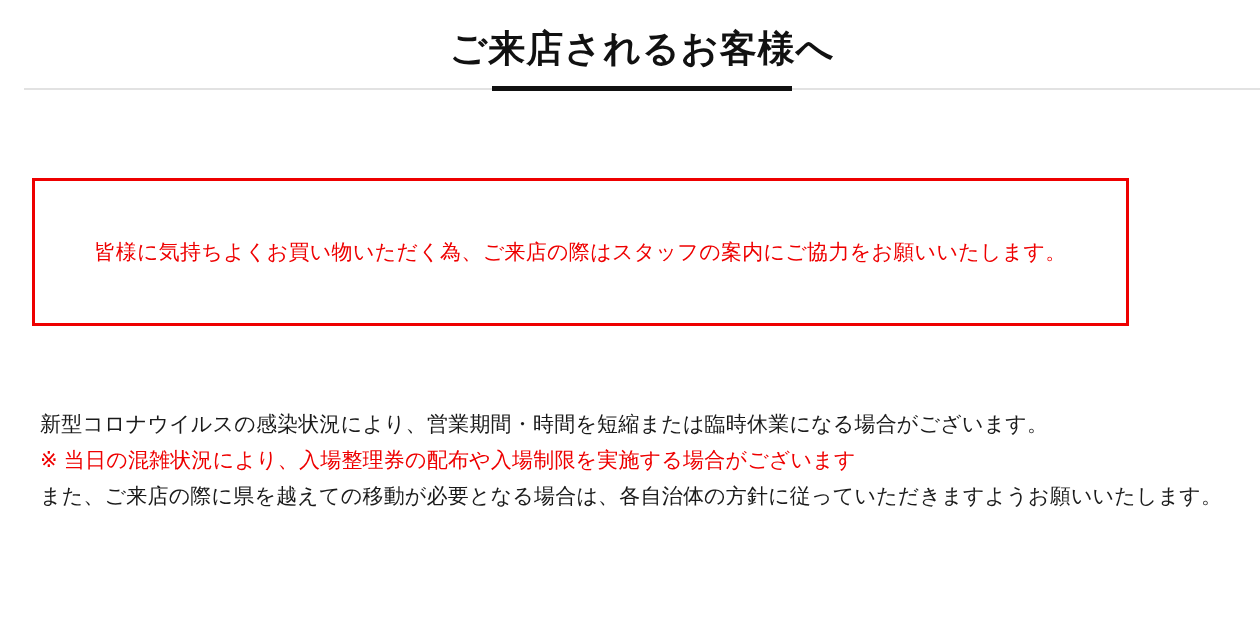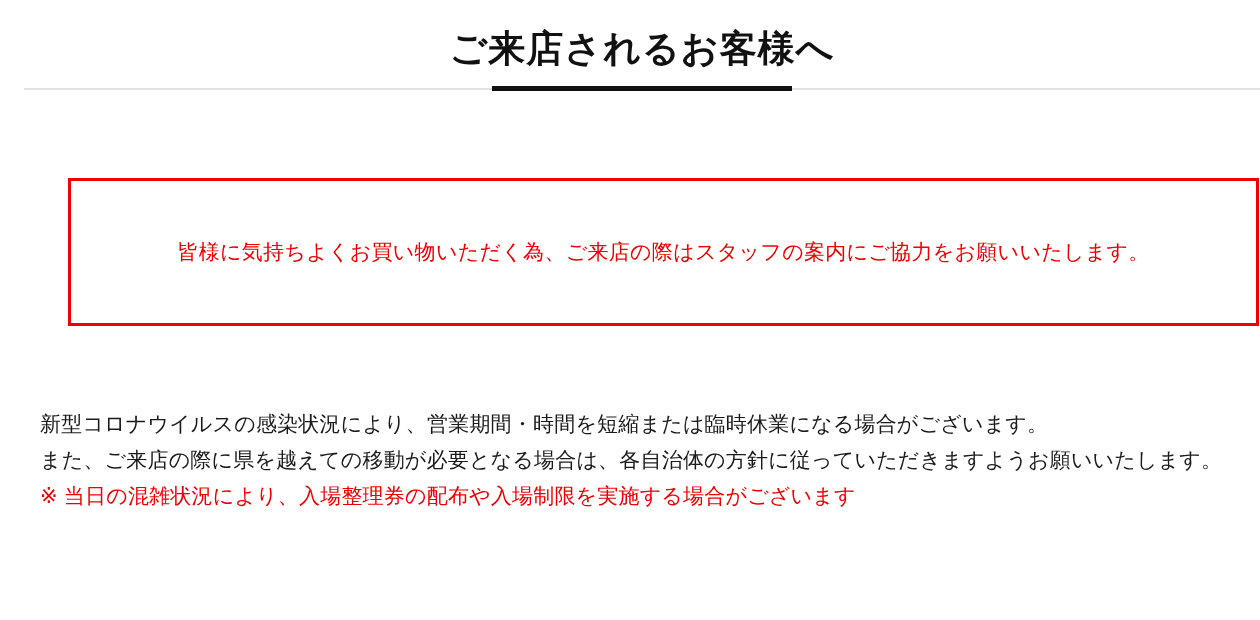--- a/index.html
+++ b/index.html
@@ -58,28 +58,27 @@
     width: 300px;
     height: 5px;
     background: #111111;
   }
 
   
   .notice-box {
     position: absolute;
     left: 32px;
     top: 178px;
-    width: 1191px;
+    width: 1097px;
     height: 148px;
     border: 3px solid #ee0000;
     box-sizing: border-box;
     display: flex;
     align-items: center;
     justify-content: center;
-    margin-left: 36px;
   }
 
   .notice-text {
     color: #ee0000;
     font-size: 21px;
     line-height: 1.6;
     letter-spacing: 0.3px;
     text-align: center;
     padding: 0 30px;
   }
@@ -113,17 +112,17 @@
     <div class="title-rule"></div>
     <div class="title-underline"></div>
   </div>
 
   <div class="notice-box">
     <div class="notice-text">皆様に気持ちよくお買い物いただく為、ご来店の際はスタッフの案内にご協力をお願いいたします。</div>
   </div>
 
   <div class="body-copy">
     <p class="body-line" style="margin:0">新型コロナウイルスの感染状況により、営業期間・時間を短縮または臨時休業になる場合がございます。</p>
+    <p class="body-line alert" style="margin:0">※ 当日の混雑状況により、入場整理券の配布や入場制限を実施する場合がございます</p>
     <p class="body-line" style="margin:0">また、ご来店の際に県を越えての移動が必要となる場合は、各自治体の方針に従っていただきますようお願いいたします。</p>
-    <p class="body-line alert" style="margin:0">※ 当日の混雑状況により、入場整理券の配布や入場制限を実施する場合がございます</p>
   </div>
 
 </div>
 
 </body></html>

